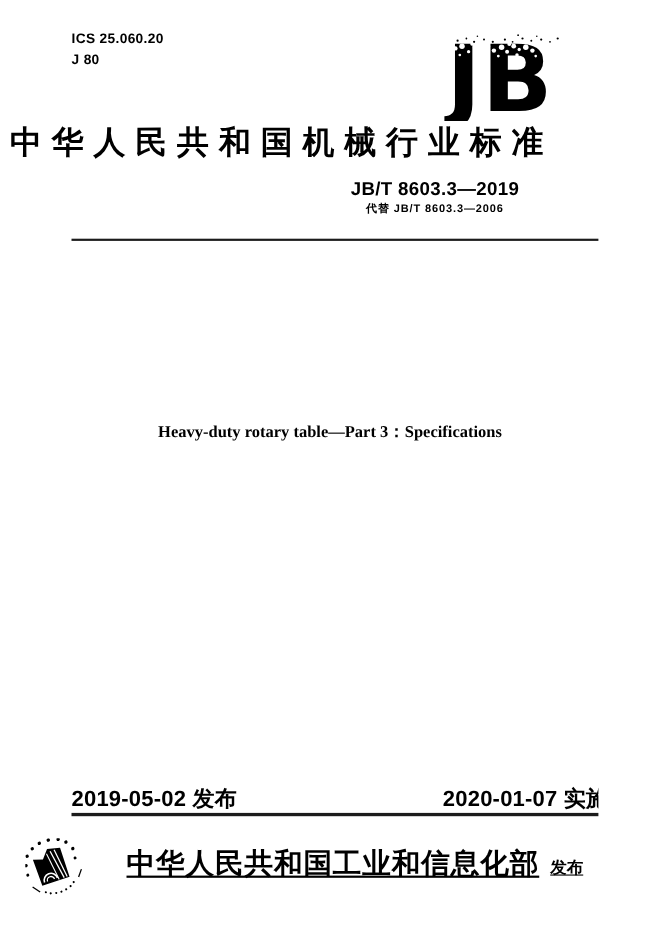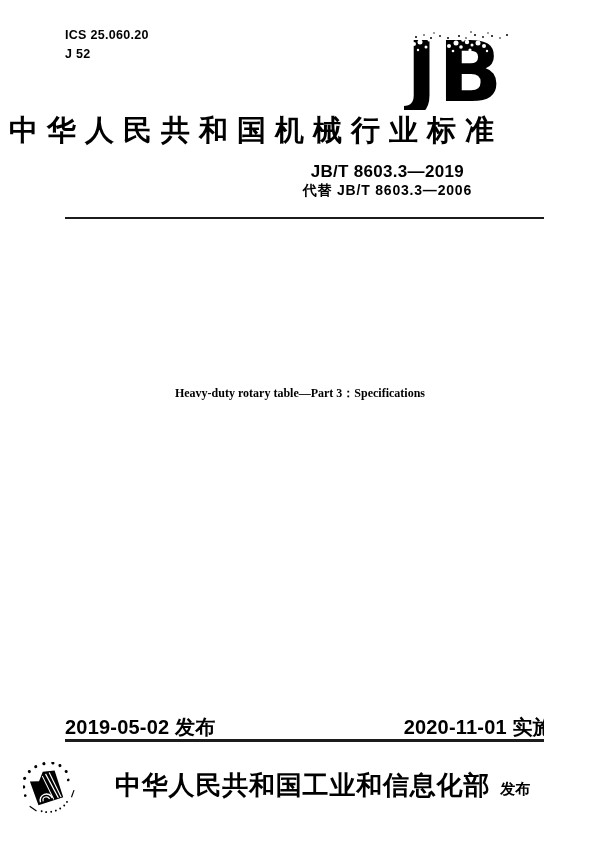--- a/index.html
+++ b/index.html
@@ -67,21 +67,21 @@
     top: 162px;
     text-align: center;
   }
   .std-num .num {
     font-size: 17px;
     font-weight: bold;
     line-height: 19px;
     letter-spacing: 0.3px;
   }
   .std-num .replaces {
-    font-size: 14px;
+    font-size: 10px;
     font-weight: bold;
     line-height: 15px;
     margin-top: 2px;
     letter-spacing: 0.8px;
   }
 
   .rule {
     position: absolute;
     left: 65px;
     width: 488px;
@@ -103,21 +103,21 @@
     line-height: 34px;
     white-space: nowrap;
   }
   .title-en {
     position: absolute;
     left: 0;
     top: 384px;
     width: 600px;
     text-align: center;
     font-family: "Liberation Serif", serif;
-    font-size: 12px;
+    font-size: 15px;
     font-weight: bold;
     line-height: 18px;
   }
 
   
   .dates {
     position: absolute;
     left: 65px;
     top: 717px;
     width: 488px;
@@ -131,20 +131,21 @@
 
   
   .publisher {
     position: absolute;
     left: 115px;
     top: 753px;
     display: flex;
     align-items: baseline;
     gap: 10px;
     white-space: nowrap;
+    text-decoration: underline;
   }
   .pub-main {
     font-size: 26px;
     font-weight: bold;
     letter-spacing: 0.8px;
     line-height: 32px;
   }
   .pub-suffix {
     font-size: 15px;
     font-weight: bold;
@@ -160,21 +161,21 @@
     height: 54px;
   }
 </style>
 </head>
 <body>
 
 <div class="page">
 
   <div class="ics-block">
     <div>ICS 25.060.20</div>
-    <div>J 52</div>
+    <div>J 80</div>
   </div>
 
   <svg class="jb-logo" viewBox="0 0 130 80" aria-hidden="true">
     <text x="2" y="71">JB</text>
     <g fill="#ffffff">
       <circle cx="10" cy="14" r="2"></circle>
         <circle cx="16" cy="12" r="2.5"></circle>
         <circle cx="22" cy="17" r="1.5"></circle>
       <circle cx="28" cy="13" r="2"></circle>
         <circle cx="34" cy="15" r="2.5"></circle>
@@ -225,21 +226,21 @@
     <div class="num">JB/T 8603.3—2019</div>
     <div class="replaces">代替 JB/T 8603.3—2006</div>
   </div>
 
   <div class="rule rule-top"></div>
 
   <div class="title-en">Heavy-duty rotary table—Part 3：Specifications</div>
 
   <div class="dates">
     <span>2019-05-02 发布</span>
-    <span>2020-11-01 实施</span>
+    <span>2020-01-07 实施</span>
   </div>
 
   <div class="rule rule-bottom"></div>
 
   <div class="publisher">
     <span class="pub-main">中华人民共和国工业和信息化部</span>
     <span class="pub-suffix">发布</span>
   </div>
 
   <svg class="seal" viewBox="0 0 54 56" aria-hidden="true">

